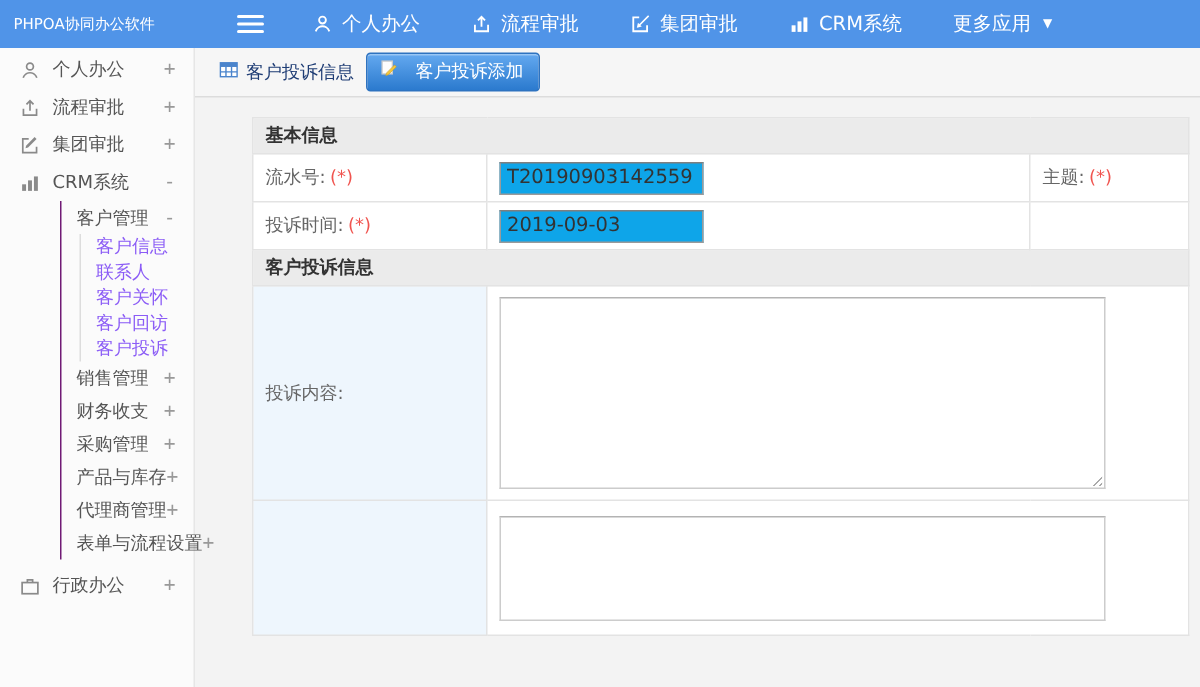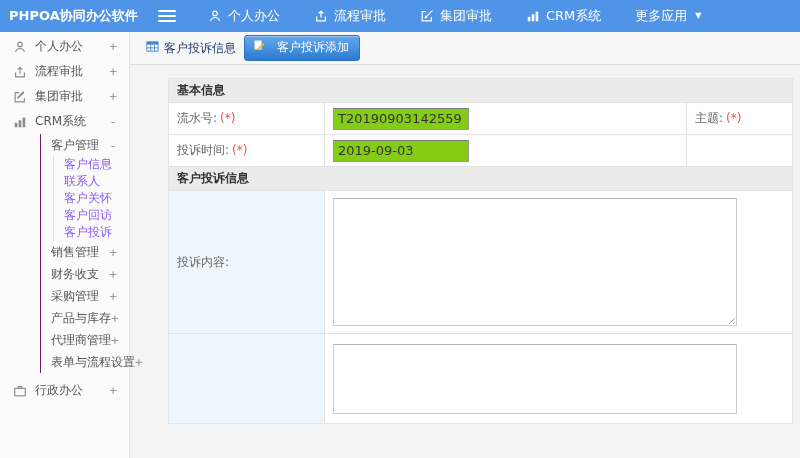--- a/index.html
+++ b/index.html
@@ -6,21 +6,21 @@
   html,body { width:800px; height:458px; overflow:hidden; }
   body {
     font-family:"DejaVu Sans","Liberation Sans",sans-serif;
     font-size:12px; color:#555; background:#f3f3f3; position:relative;
   }
   
   .topbar {
     position:absolute; top:0; left:0; width:800px; height:32px;
     background:#5094e8; display:flex; align-items:center; color:#fff;
   }
-  .logo { width:138px; padding-left:9px; font-size:13px; font-weight:bold; letter-spacing:0; white-space:nowrap; }
+  .logo { width:138px; padding-left:9px; font-size:10px; font-weight:normal; letter-spacing:0; white-space:nowrap; }
   .hamburger { margin-left:20px; width:18px; cursor:pointer; }
   .hamburger i { display:block; height:2px; background:#fff; margin:3px 0; border-radius:1px; }
   .topnav { display:flex; margin-left:32px; }
   .topnav-item { display:flex; align-items:center; gap:6px; font-size:13px; cursor:pointer; margin-right:34px; white-space:nowrap; }
   .topnav-item svg { display:block; }
   .caret { font-size:8px; line-height:1; margin-left:2px; }
   
   .sidebar {
     position:absolute; top:32px; left:0; width:130px; bottom:0;
     background:#fbfbfb; border-right:1px solid #e6e6e6; padding-top:2px;
@@ -50,21 +50,21 @@
   .content { position:absolute; left:130px; top:66px; right:0; bottom:0; }
   
   table.form { border-collapse:collapse; table-layout:fixed; width:624px; margin:12px 0 0 38px; background:#fff; }
   table.form td { border:1px solid #e3e3e3; font-size:12px; color:#666; padding:0 8px; background:#fff; vertical-align:middle; }
   tr.section-row td { background:#ebebeb; font-weight:bold; color:#333; height:24px; }
   td.lbl { height:32px; white-space:nowrap; }
   td.lbl-blue { background:#eef6fd !important; }
   .req { color:#f0544f; margin-left:3px; }
   .txt-input {
     width:136px; height:22px; border:1px solid #9a9a9a; border-top-color:#7f7f7f;
-    font-family:inherit; font-size:13px; color:#333; padding:0 4px; background:#84cc16;
+    font-family:inherit; font-size:13px; color:#333; padding:0 4px; background:#0ea5e9;
   }
   .txt-input.disabled { width:112px; background:#e6e6e6; border-color:#adadad; border-top-color:#8f8f8f; }
   .picker-link { color:#3f83d6; margin-left:6px; cursor:pointer; text-decoration:none; }
   .fake-select {
     width:190px; height:24px; border:1px solid #999; background:#fff; color:#333;
     display:inline-flex; align-items:center; justify-content:space-between;
     padding:0 5px 0 5px; cursor:pointer;
   }
   .fake-select .sel-caret { font-size:8px; color:#333; }
   .radio-group { display:flex; align-items:center; gap:12px; color:#555; }

